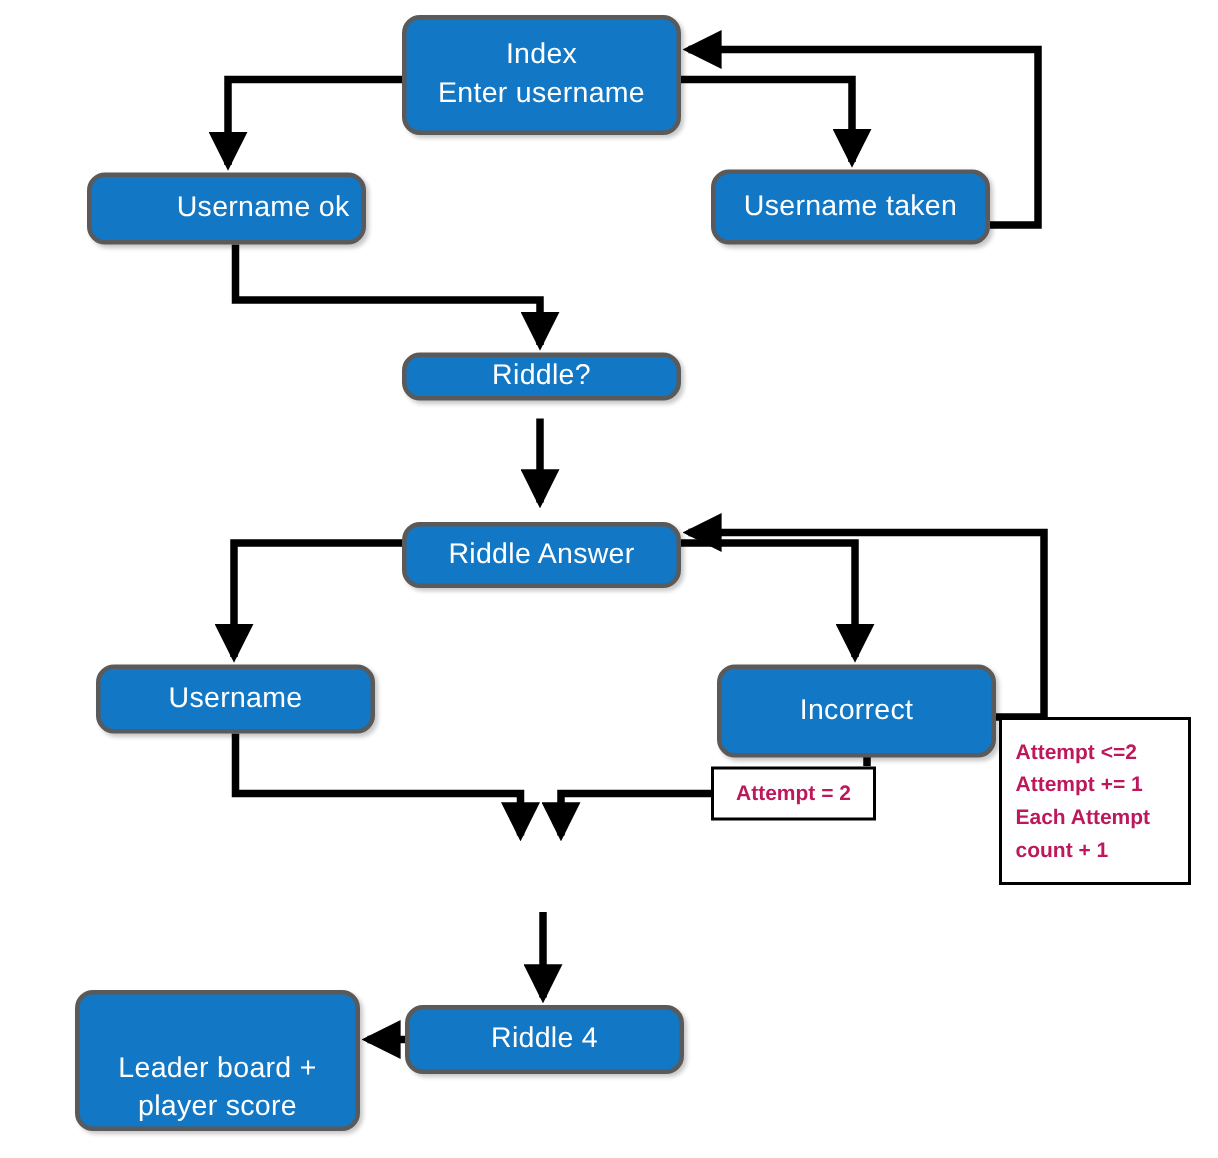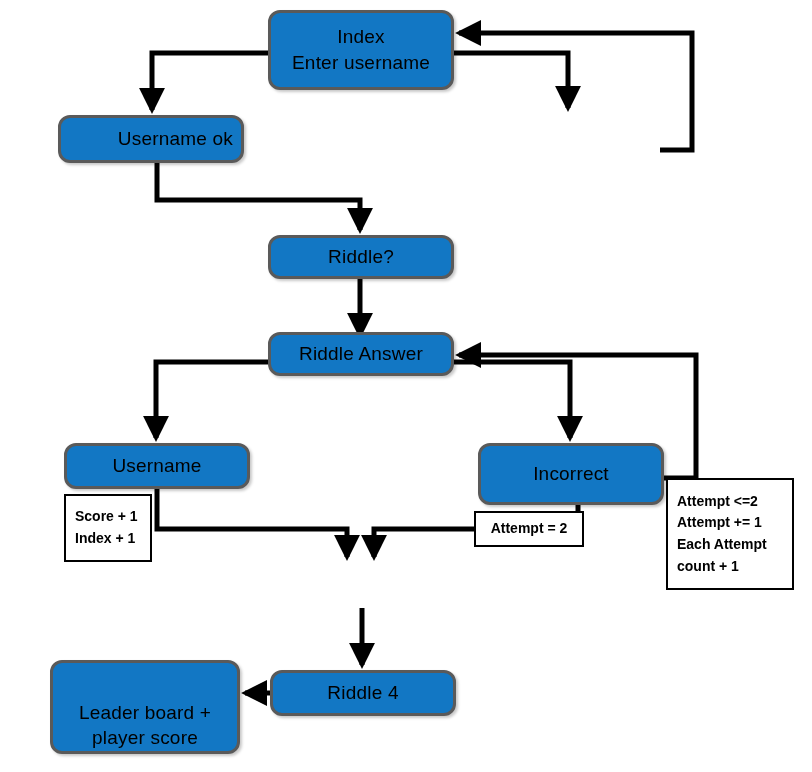--- a/index.html
+++ b/index.html
@@ -32,40 +32,40 @@
   .node {
     position: absolute;
     box-sizing: border-box;
     background: #1277c4;
     border: 3px solid #5a5a5a;
     border-radius: 12px;
     display: flex;
     align-items: center;
     justify-content: center;
     text-align: center;
-    color: #000000;
+    color: #ffffff;
     font-size: 19px;
     font-weight: 400;
     line-height: 1.35;
     letter-spacing: 0.2px;
     box-shadow: 2px 2px 3px rgba(0,0,0,0.22);
   }
   .node .label {
     padding: 0 8px;
     white-space: pre-line;
   }
   .note {
     position: absolute;
     box-sizing: border-box;
     background: #ffffff;
     border: 2px solid #000000;
     display: flex;
     align-items: center;
     justify-content: flex-start;
-    color: #000000;
+    color: #be185d;
     font-size: 14px;
     font-weight: bold;
     line-height: 1.55;
   }
   .note .label {
     padding: 0 9px;
     white-space: pre-line;
   }
   .note.centered {
     align-items: center;
@@ -117,26 +117,29 @@
 
   <div class="node" style="left:268px; top:10px; width:186px; height:80px;">
     <span class="label">Index
 Enter username</span>
   </div>
 
   <div class="node" style="left:58px; top:115px; width:186px; height:48px;justify-content:flex-end;">
     <span class="label">Username ok</span>
   </div>
 
+  <div class="node" style="left:474px; top:113px; width:186px; height:50px;">
+    <span class="label">Username taken</span>
+  </div>
 
-  <div class="node" style="left:268px; top:235px; width:186px; height:44px;">
+  <div class="node" style="left:268px; top:235px; width:186px; height:32px;">
     <span class="label">Riddle?</span>
   </div>
 
-  <div class="node" style="left:268px; top:332px; width:186px; height:44px;">
+  <div class="node" style="left:268px; top:348px; width:186px; height:44px;">
     <span class="label">Riddle Answer</span>
   </div>
 
   <div class="node" style="left:64px; top:443px; width:186px; height:46px;">
     <span class="label">Username</span>
   </div>
 
   <div class="node" style="left:478px; top:443px; width:186px; height:62px;">
     <span class="label">Incorrect</span>
   </div>
@@ -144,24 +147,20 @@
 
   <div class="node" style="left:270px; top:670px; width:186px; height:46px;">
     <span class="label">Riddle 4</span>
   </div>
 
   <div class="node" style="left:50px; top:660px; width:190px; height:94px;align-items:flex-end;">
     <span class="label">Leader board +
 player score</span>
   </div>
 
-  <div class="note" style="left:64px; top:494px; width:88px; height:68px;">
-    <span class="label">Score + 1
-Index + 1</span>
-  </div>
 
   <div class="note centered" style="left:474px; top:511px; width:110px; height:36px;text-align:center;">
     <span class="label">Attempt = 2</span>
   </div>
 
   <div class="note" style="left:666px; top:478px; width:128px; height:112px;">
     <span class="label">Attempt &lt;=2
 Attempt += 1
 Each Attempt
 count + 1</span>

